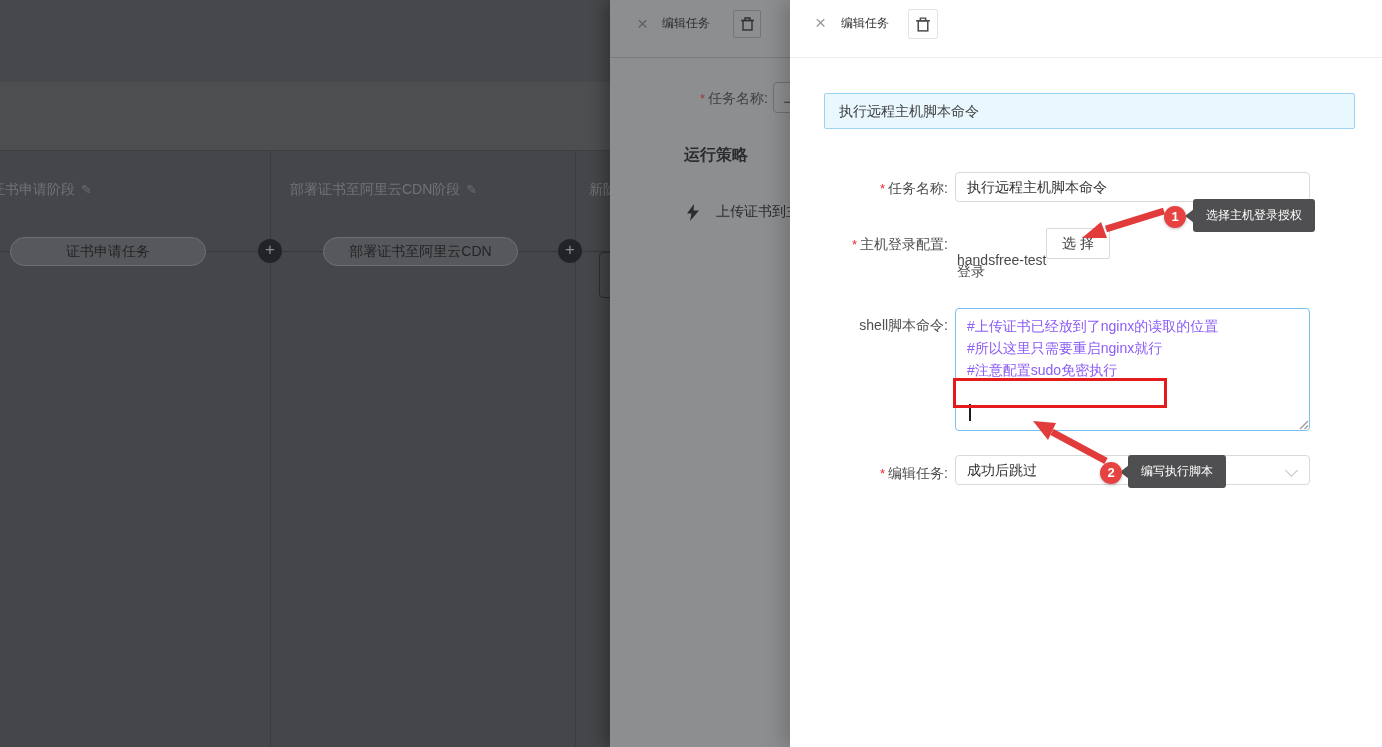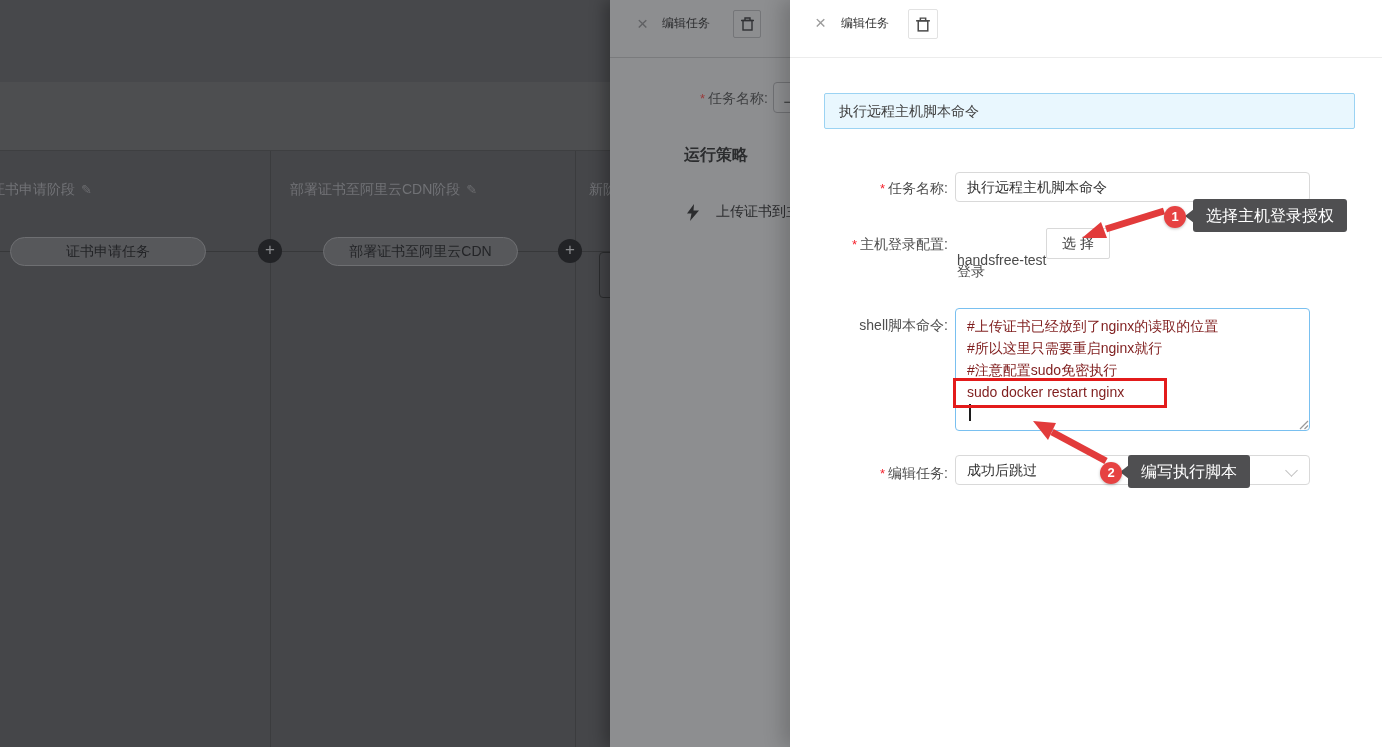--- a/index.html
+++ b/index.html
@@ -53,32 +53,32 @@
     border:1px solid #9bd3f3; border-radius:2px; font-size:14px; color:#3f3f3f; line-height:34px; padding-left:14px; }
   .f-label { position:absolute; width:150px; left:8px; text-align:right; font-size:14px; color:#4e4e4e; white-space:nowrap; }
   .req { color:#f5222d; margin-right:3px; font-size:13px; }
   .t-input { position:absolute; left:165px; width:355px; height:30px; border:1px solid #d9d9d9; border-radius:4px;
     background:#fff; font-size:14px; color:#333; line-height:28px; padding-left:11px; }
   .plain-val { position:absolute; font-size:14px; color:#4a4a4a; }
   .sel-btn { position:absolute; left:256px; top:228px; width:64px; height:31px; border:1px solid #d9d9d9; border-radius:2px;
     background:#fff; font-size:14px; color:#3d3d3d; text-align:center; line-height:29px; }
   .shell-area { position:absolute; left:165px; top:308px; width:355px; height:123px; border:1px solid #79c0f0;
     border-radius:4px; background:#fff; padding:6px 11px; }
-  .shell-line { font-size:14px; line-height:22px; color:#7f1d1d; white-space:nowrap; }
+  .shell-line { font-size:14px; line-height:22px; color:#8b5cf6; white-space:nowrap; }
   .caret { position:absolute; left:179px; top:404px; width:2px; height:17px; background:#1c1c1c; }
   .resize-grip { position:absolute; left:507px; top:418px; width:12px; height:12px; }
   .red-box { position:absolute; left:163px; top:378px; width:214px; height:30px; border:3px solid #e31b1b; }
   .t-select { position:absolute; left:165px; top:455px; width:355px; height:30px; border:1px solid #d9d9d9; border-radius:4px;
     background:#fff; font-size:14px; color:#333; line-height:28px; padding-left:11px; }
   .chev { position:absolute; left:497px; top:466px; width:9px; height:9px; border-right:1.5px solid #c0c0c0;
     border-bottom:1.5px solid #c0c0c0; transform:rotate(45deg); }
 
   .step-circle { position:absolute; width:22px; height:22px; border-radius:50%; background:#e64242; color:#fff;
     font-size:13px; font-weight:bold; text-align:center; line-height:22px; box-shadow:0 1px 3px rgba(0,0,0,.25); z-index:6; }
-  .tip { position:absolute; height:33px; background:#4f4f51; color:#fff; font-size:16px; line-height:33px;
+  .tip { position:absolute; height:33px; background:#4f4f51; color:#fff; font-size:12px; line-height:33px;
     padding:0 13px; border-radius:3px; white-space:nowrap; z-index:5; }
   .tip-notch { position:absolute; width:0; height:0; border-top:7px solid transparent; border-bottom:7px solid transparent;
     border-right:9px solid #4f4f51; z-index:5; }
   .arrows { position:absolute; left:0; top:0; width:592px; height:747px; pointer-events:none; z-index:4; }
 </style>
 </head>
 <body>
 
 <div class="bg">
   <div class="band-header"></div>
@@ -148,21 +148,20 @@
   <div class="f-label" style="top:236px"><span class="req">*</span><span>主机登录配置:</span></div>
   <div class="plain-val" style="left:167px;top:252px">handsfree-test</div>
   <div class="plain-val" style="left:167px;top:263px">登录</div>
   <div class="sel-btn">选 择</div>
 
   <div class="f-label" style="top:317px"><span>shell脚本命令:</span></div>
   <div class="shell-area">
     <div class="shell-line">#上传证书已经放到了nginx的读取的位置</div>
     <div class="shell-line">#所以这里只需要重启nginx就行</div>
     <div class="shell-line">#注意配置sudo免密执行</div>
-    <div class="shell-line">sudo docker restart nginx</div>
   </div>
   <div class="caret"></div>
   <svg class="resize-grip" viewBox="0 0 12 12">
     <path d="M11 3L3 11M11 7.5L7.5 11" stroke="#9a9a9a" stroke-width="1.2" fill="none"></path>
   </svg>
   <div class="red-box"></div>
 
   <div class="f-label" style="top:465px"><span class="req">*</span><span>编辑任务:</span></div>
   <div class="t-select">成功后跳过</div>
   <div class="chev"></div>

